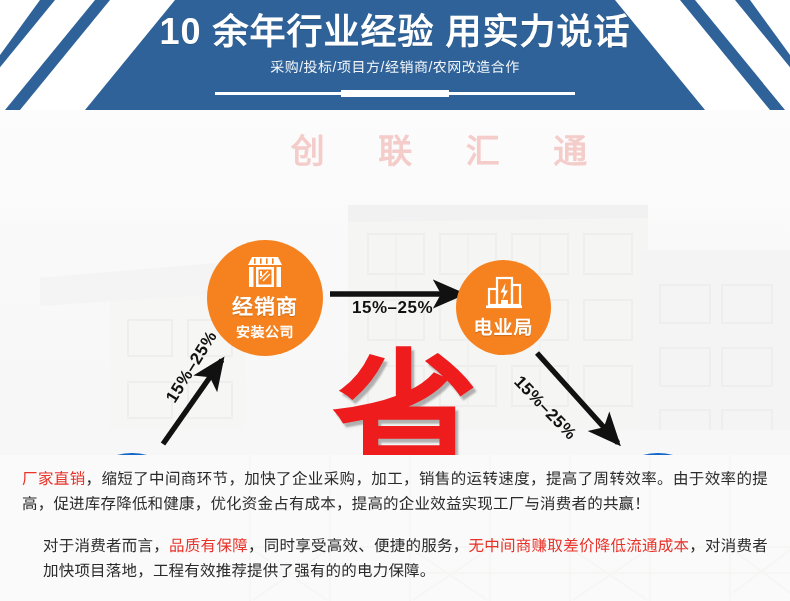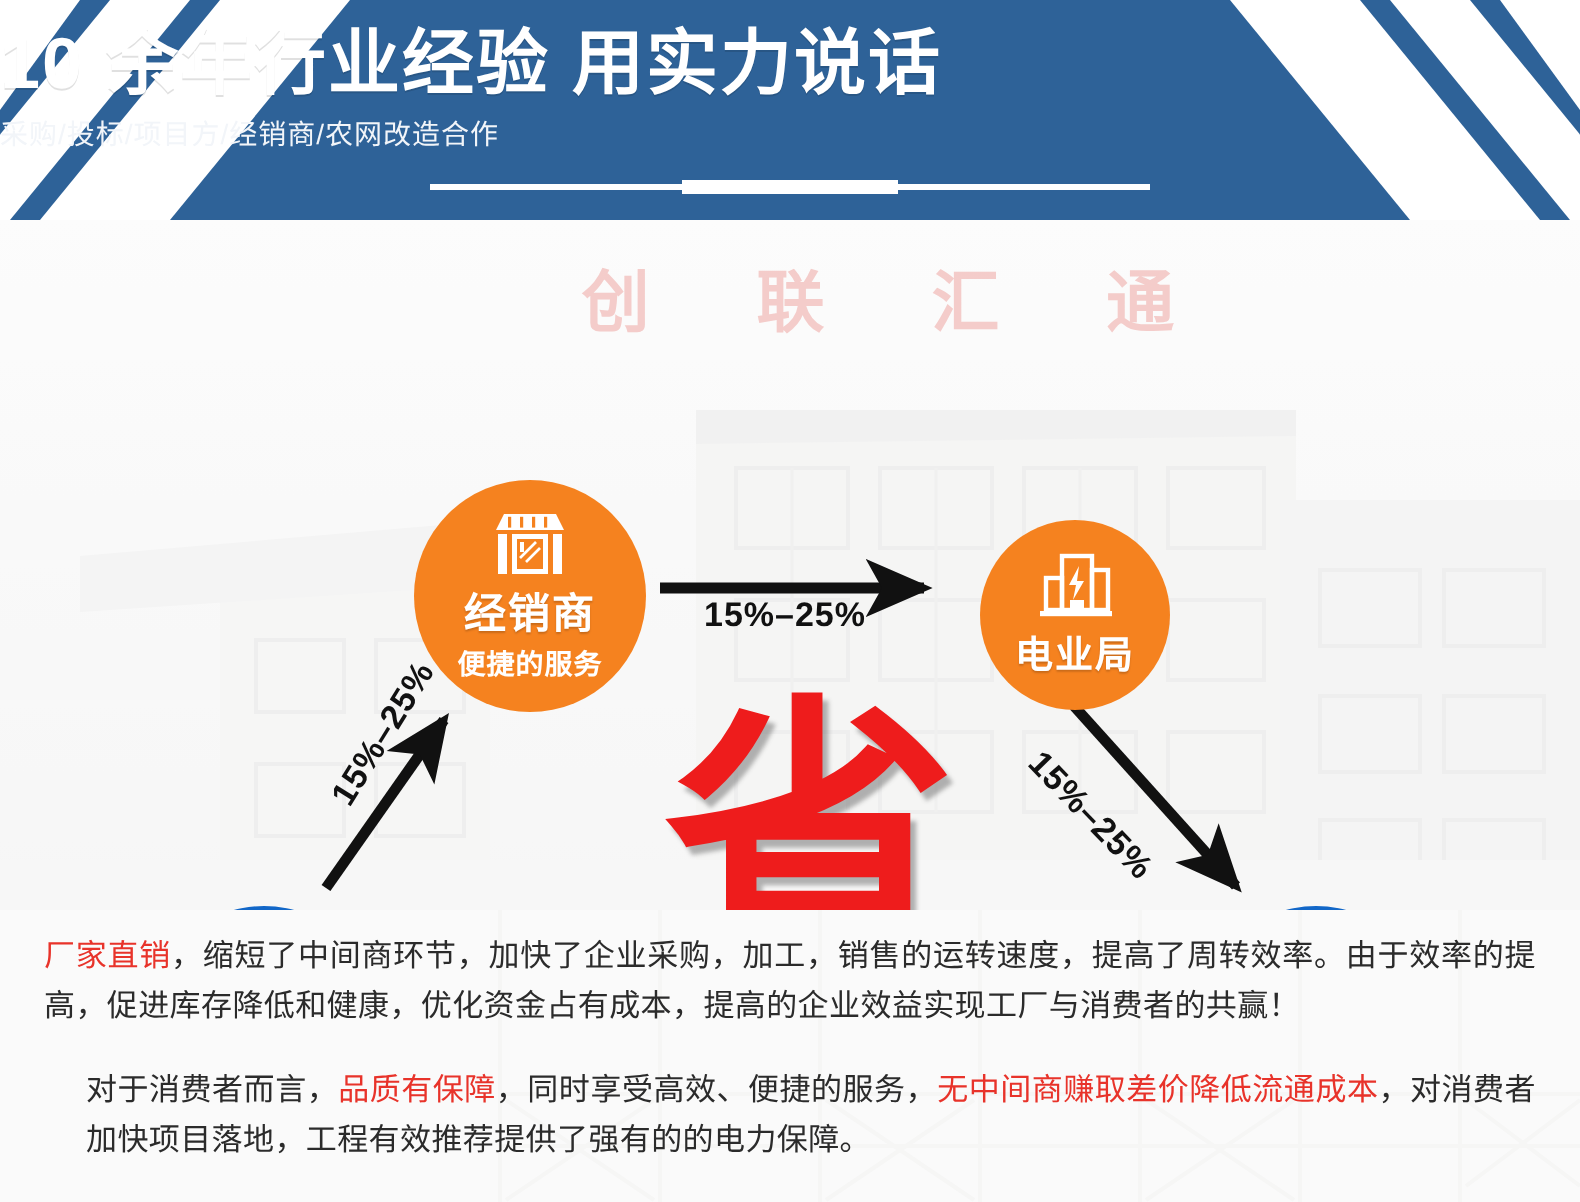--- a/index.html
+++ b/index.html
@@ -31,21 +31,21 @@
   .chevrons {
     position: absolute;
     left: 0; top: 0;
     width: 790px; height: 110px;
   }
   .header-inner {
     position: absolute;
     left: 0; top: 0;
     width: 790px; height: 110px;
     z-index: 3;
-    text-align: left;
+    text-align: center;
   }
   .header-title {
     margin: 0;
     padding-top: 12px;
     color: #ffffff;
     font-size: 36px;
     font-weight: bold;
     letter-spacing: 1px;
     line-height: 1.12;
     text-shadow: 0 1px 0 rgba(0,0,0,0.12);
@@ -146,21 +146,21 @@
 
   #node-dealer {
     left: 207px; top: 130px;
     width: 116px; height: 116px;
   }
   #node-dealer .node-icon { margin-bottom: 1px; }
   #node-dealer .node-label { font-size: 21px; }
   #node-dealer .node-sub { font-size: 14px; margin-top: 1px; }
 
   #node-bureau {
-    left: 490px; top: 150px;
+    left: 456px; top: 150px;
     width: 95px; height: 95px;
   }
   #node-bureau .node-label { font-size: 19px; margin-top: 2px; }
 
   #node-company {
     left: 74px; top: 343px;
     width: 116px; height: 116px;
   }
 
   #node-consumer {
@@ -356,21 +356,21 @@
           <rect x="12" y="12" width="18" height="20" fill="#ffffff"></rect>
           <rect x="14.5" y="14.5" width="13" height="15" fill="#f5821f"></rect>
           <g stroke="#ffffff" stroke-width="1.3">
             <line x1="16" y1="24" x2="24" y2="16"></line>
             <line x1="19" y1="26" x2="26" y2="19"></line>
           </g>
           <rect x="16" y="16" width="2" height="5" fill="#ffffff"></rect>
         </svg>
       </span>
       <span class="node-label">经销商</span>
-      <span class="node-sub">便捷的服务</span>
+      <span class="node-sub">安装公司</span>
     </div>
 
     <div class="node node-orange" id="node-bureau">
       <span class="node-icon">
         <svg width="40" height="34" viewBox="0 0 40 34">
           <rect x="13" y="2" width="15" height="27" fill="none" stroke="#ffffff" stroke-width="2.2"></rect>
           <rect x="5" y="13" width="8" height="16" fill="none" stroke="#ffffff" stroke-width="2.2"></rect>
           <rect x="28" y="9" width="8" height="20" fill="none" stroke="#ffffff" stroke-width="2.2"></rect>
           <path d="M21.5 7 L16.5 16.5 L20 16.5 L18.5 24 L24 14.5 L20.5 14.5 Z" fill="#ffffff"></path>
           <rect x="17" y="24" width="7" height="5" fill="#ffffff"></rect>

